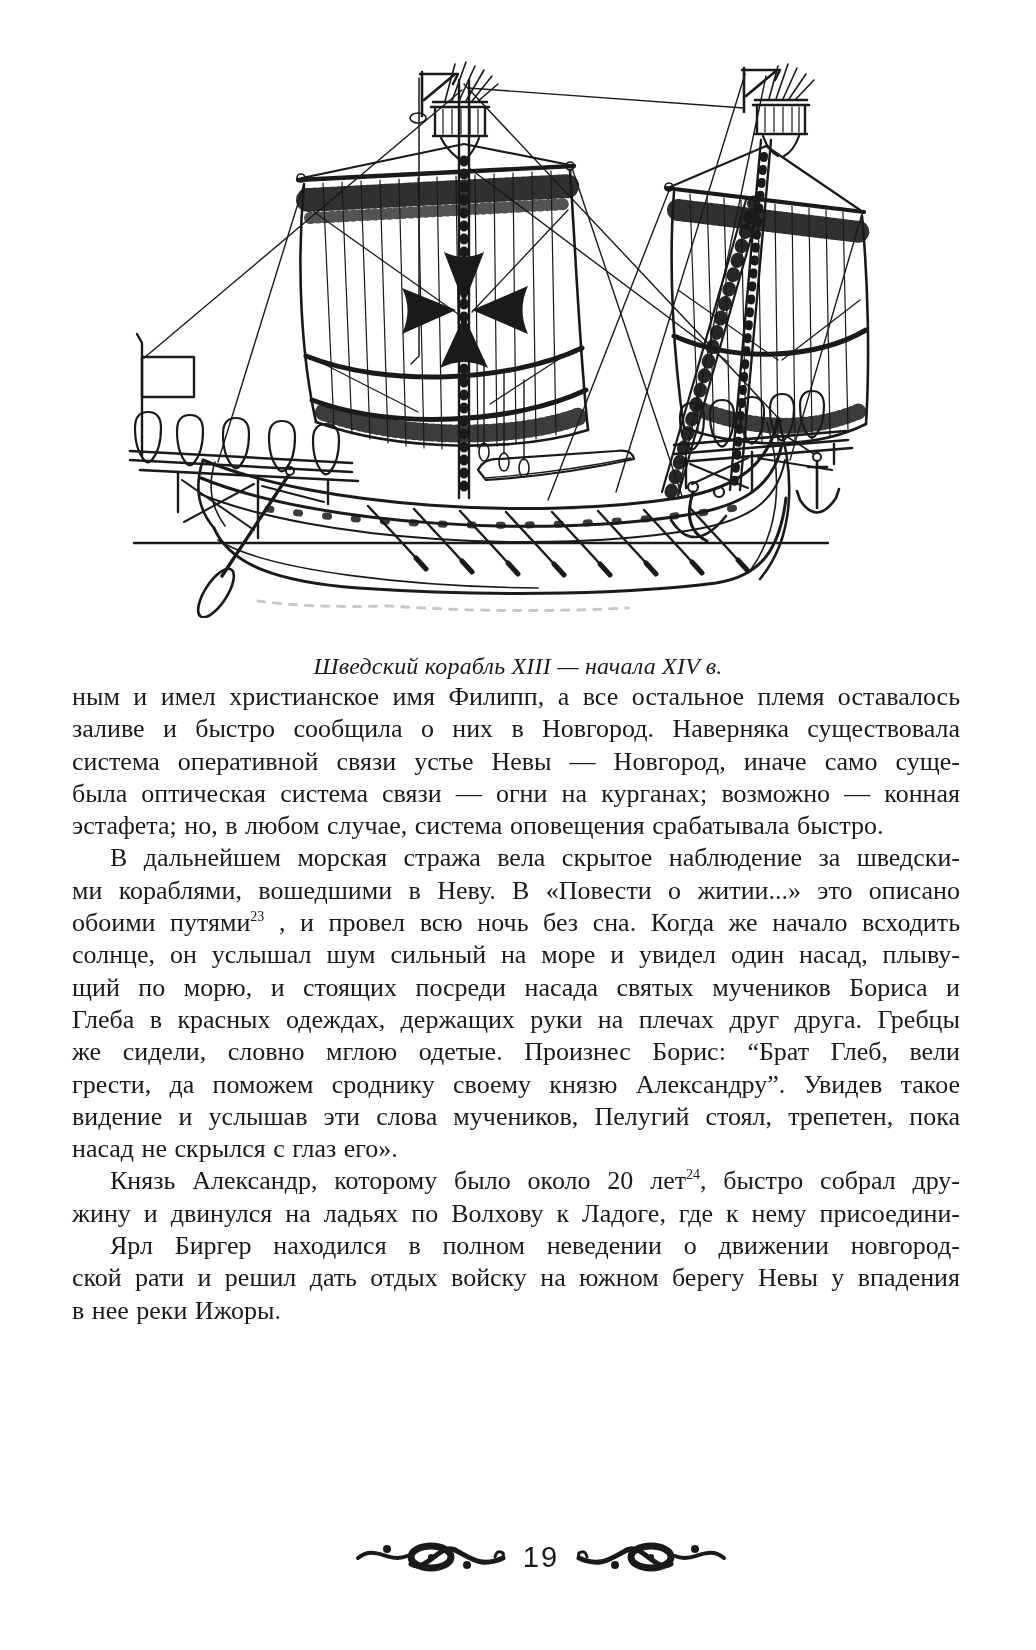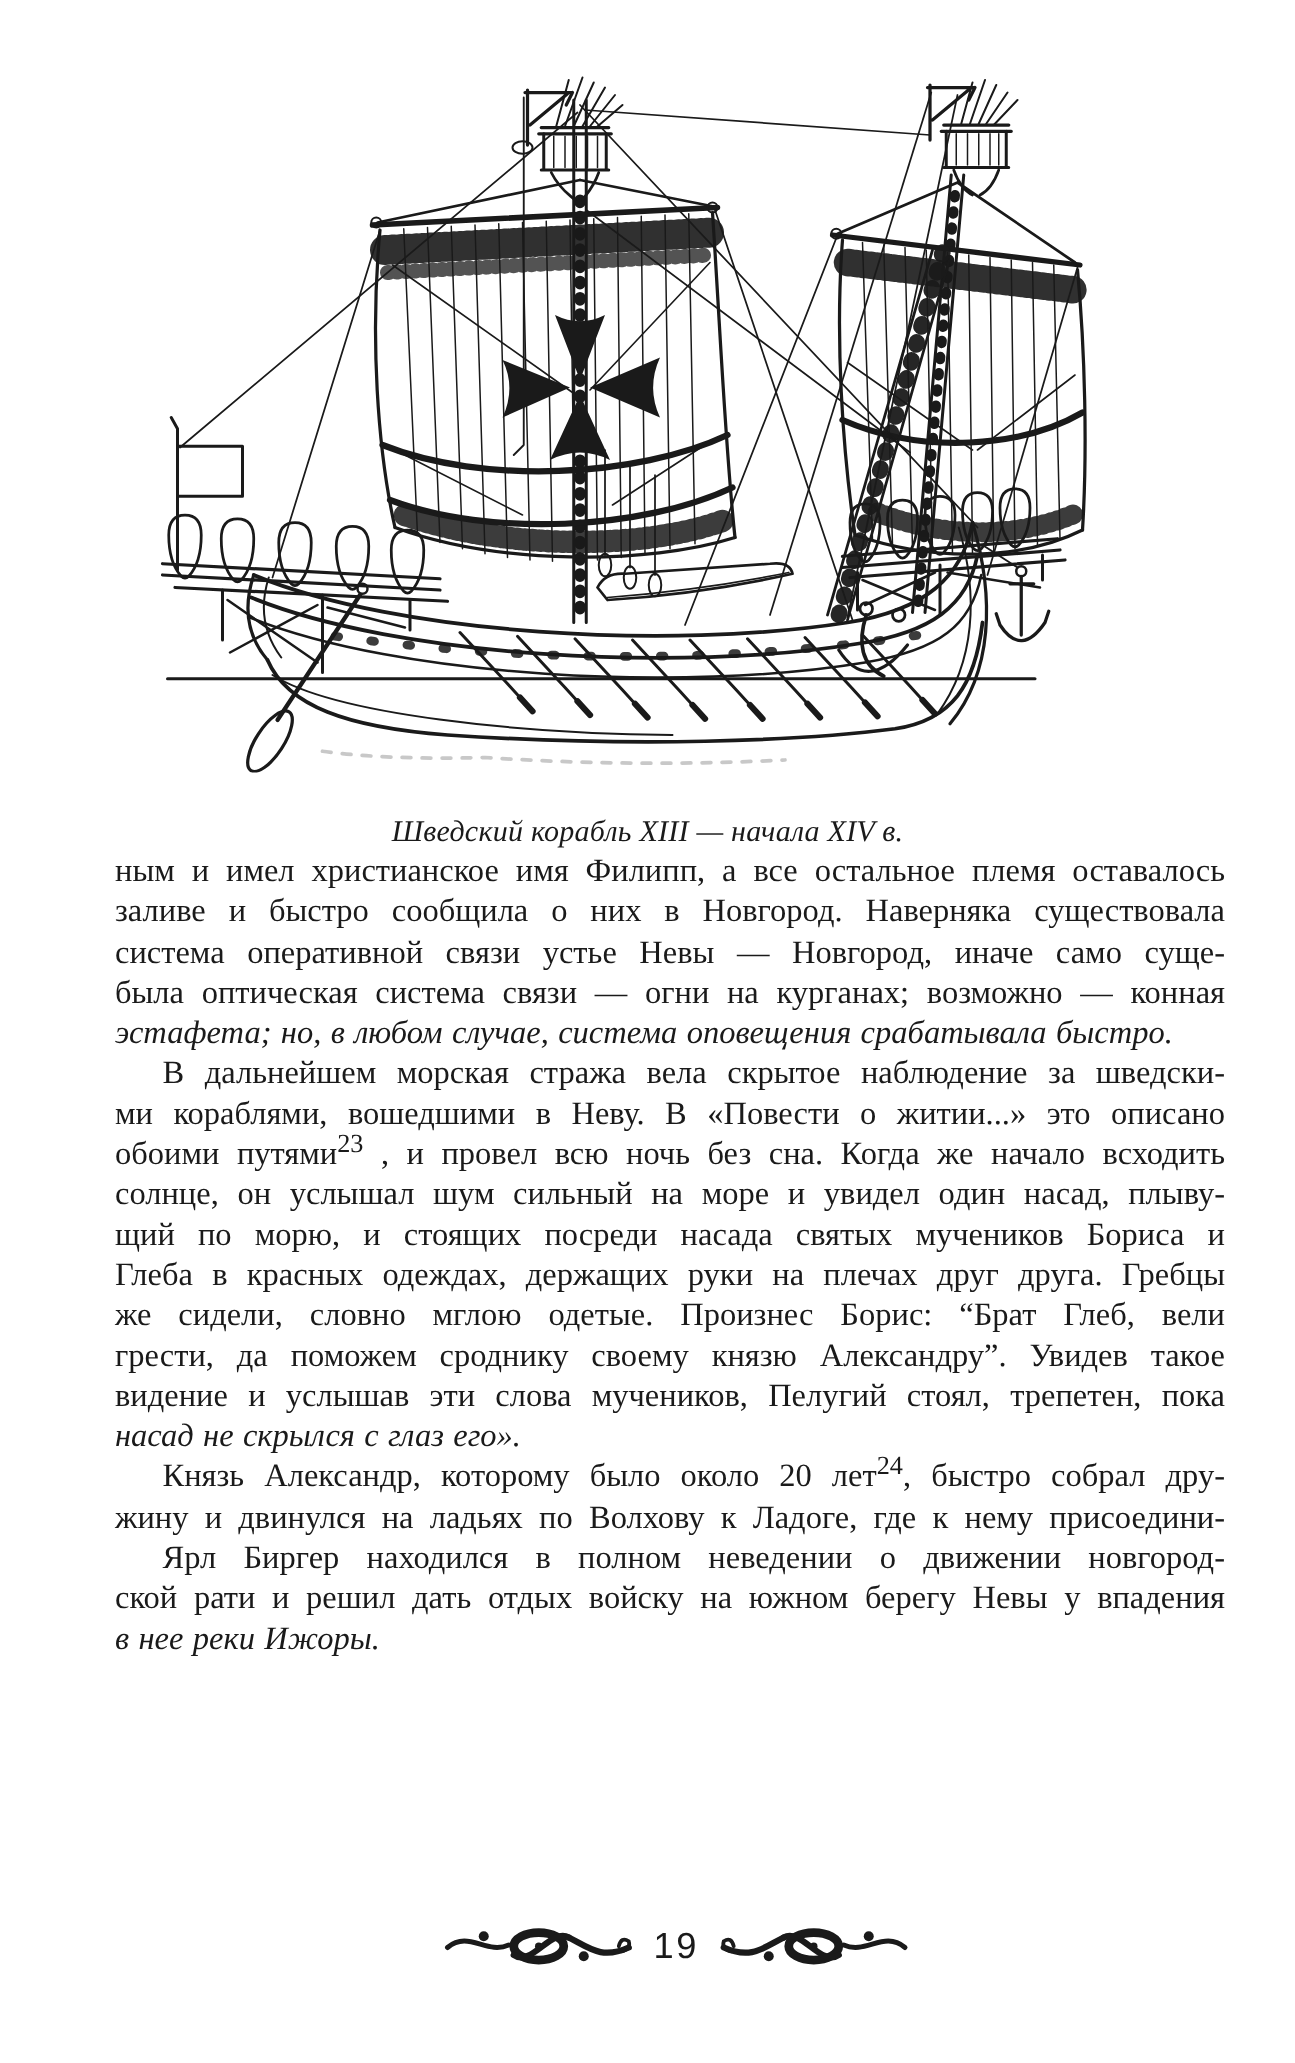--- a/index.html
+++ b/index.html
@@ -18,29 +18,29 @@
   figure.ship svg { width:100%; height:100%; display:block; }
   .caption {
     position:absolute; top:616px; left:0; width:100%;
     text-align:center;
     font-style: italic;
     font-size: 24px;
     letter-spacing: .2px;
     margin-top: 37px;
   }
   .body-text {
-    position:absolute; top:681px; left:92px; width:888px;
+    position:absolute; top:681px; left:72px; width:888px;
     font-size: 26px;
     line-height: 32.3px;
     word-spacing: 1px;
   }
   .body-text .line { text-align: justify; text-align-last: justify; white-space: normal; }
-  .body-text .line.last { text-align-last: left; font-style: italic; }
+  .body-text .line.last { text-align-last: left; }
   .body-text .para.indent .line:first-child { text-indent: 38px; }
-  .body-text sup { font-size: 21px; line-height: 0; vertical-align: super; letter-spacing: 0; }
+  .body-text sup { font-size: 14px; line-height: 0; vertical-align: super; letter-spacing: 0; }
   .footer {
     position:absolute; top:1534px; left:0; width:100%;
     display:flex; align-items:center; justify-content:center; gap:16px;padding-left:46px;
   }
   .page-number {
     font-family: "Liberation Sans", sans-serif;
     font-size: 29px;
     letter-spacing: 2px;
   }
   .ornament svg { display:block; }

